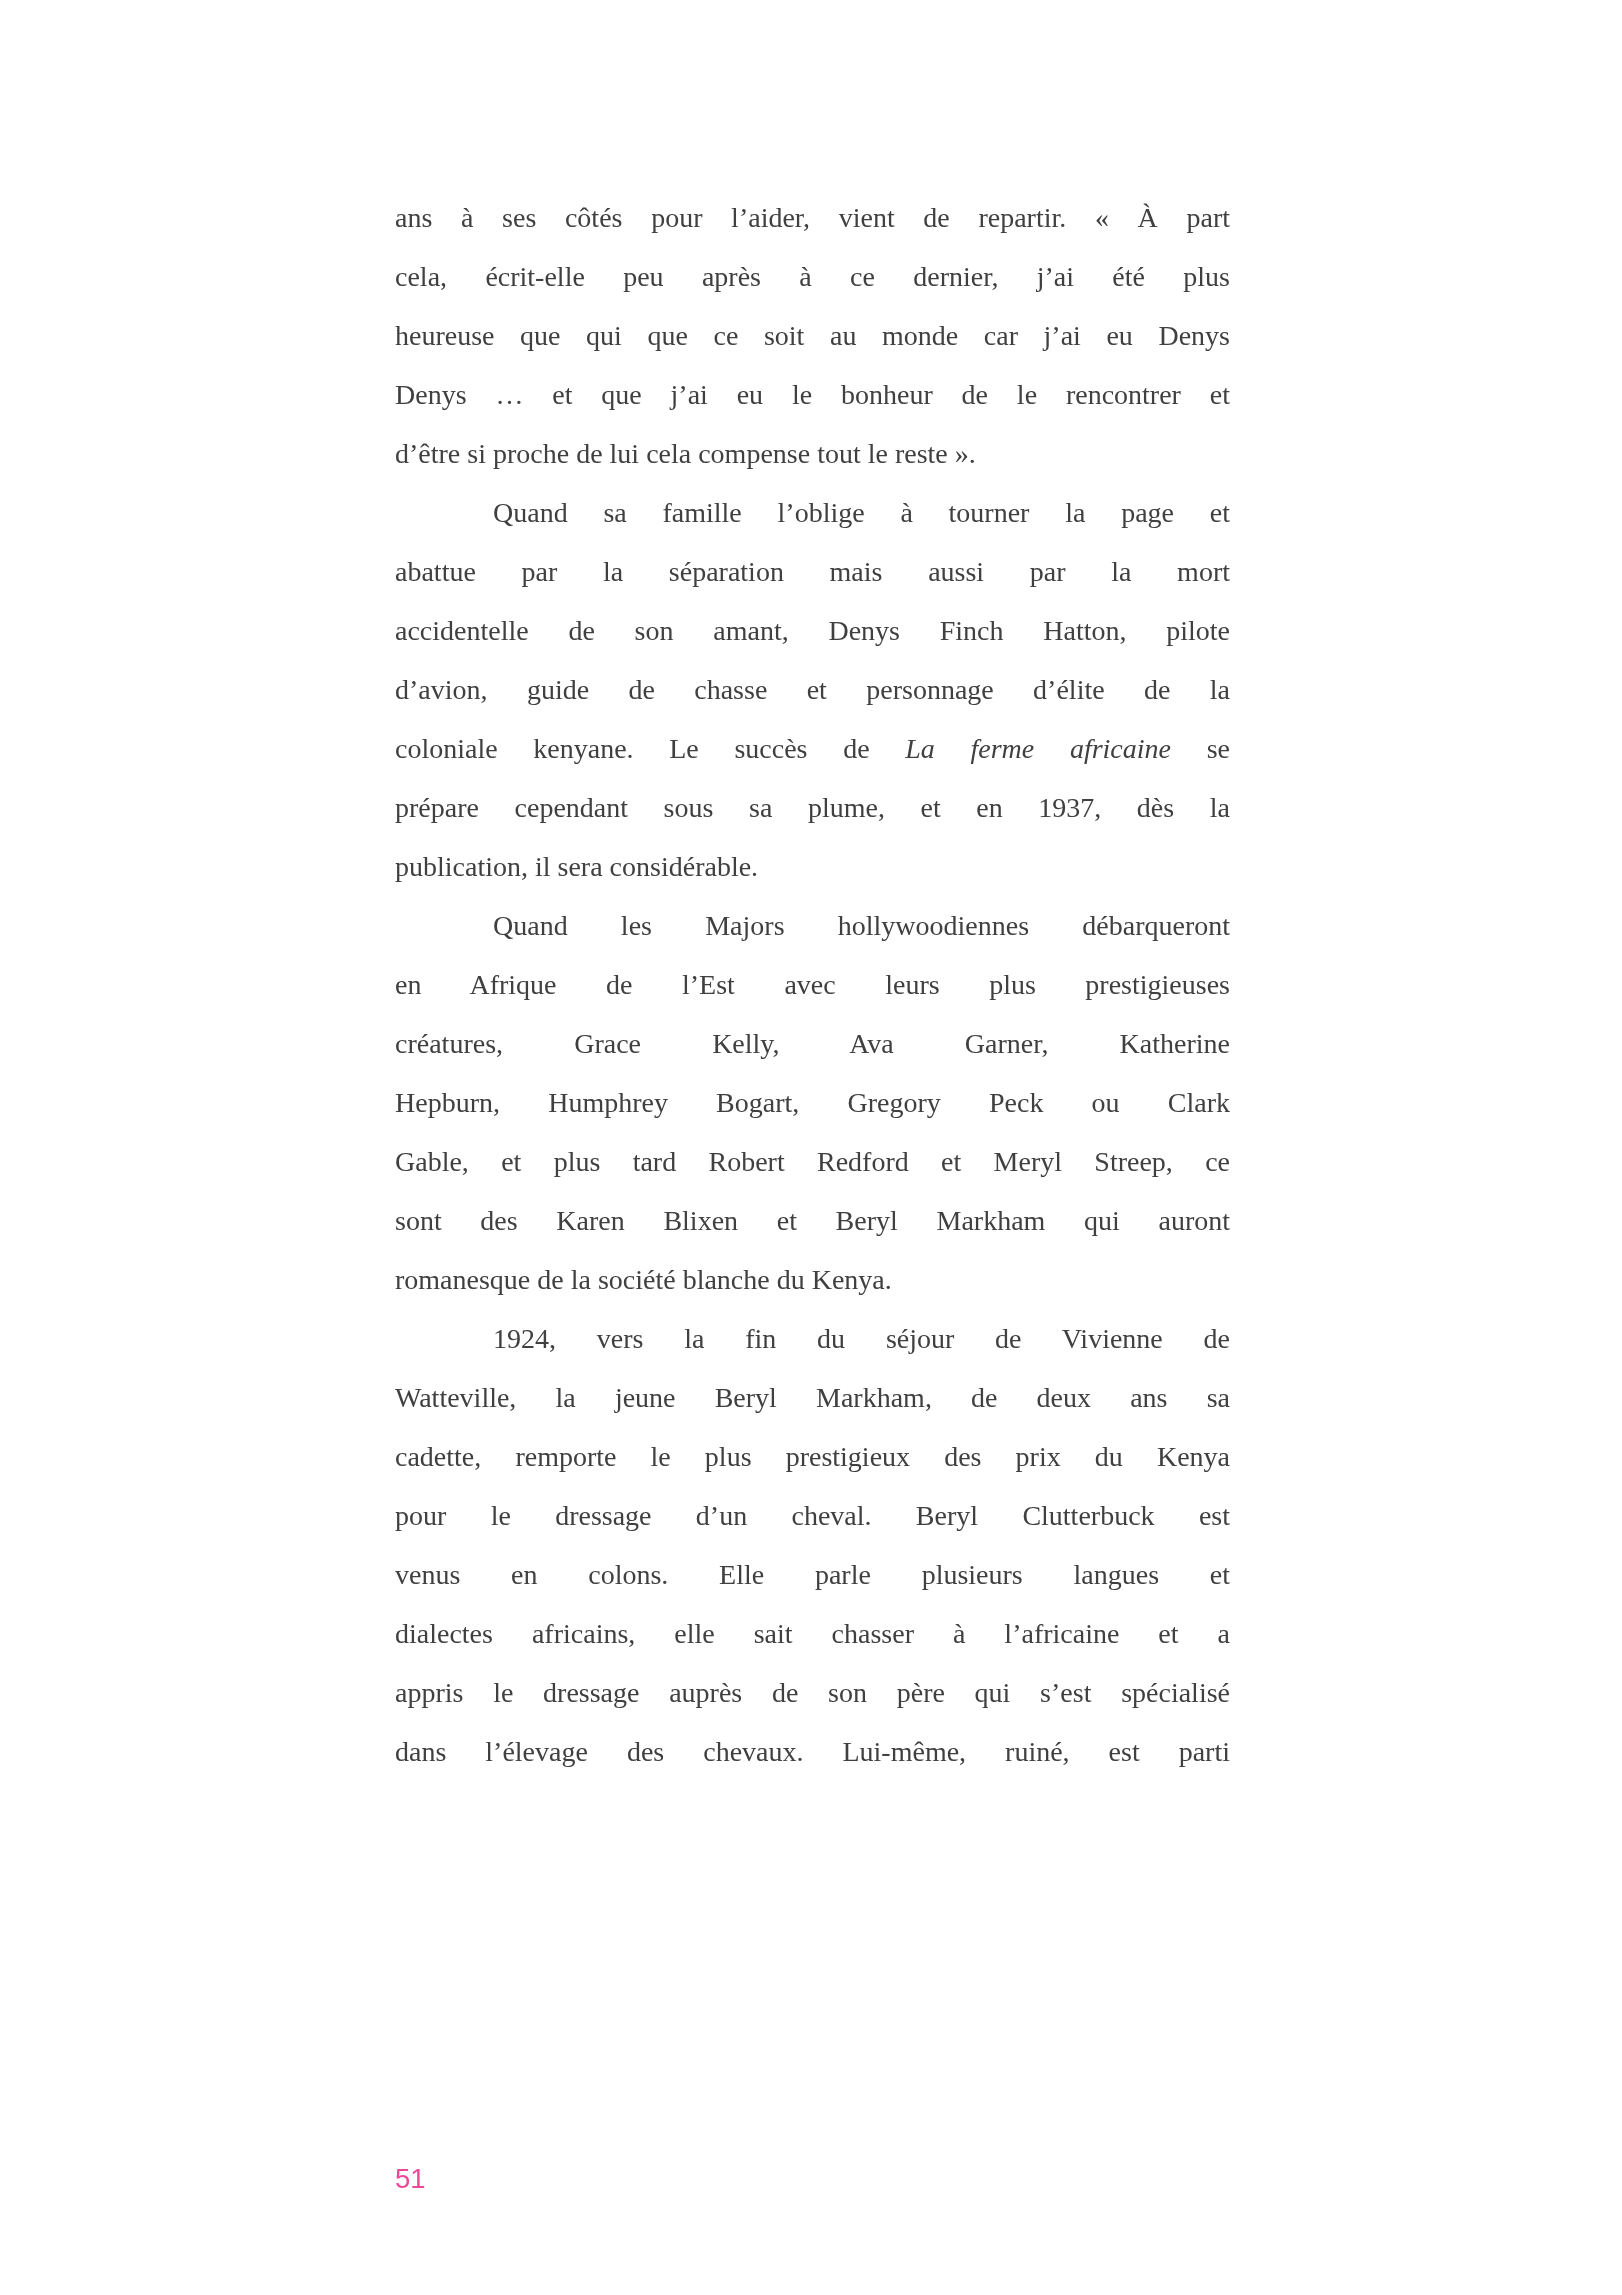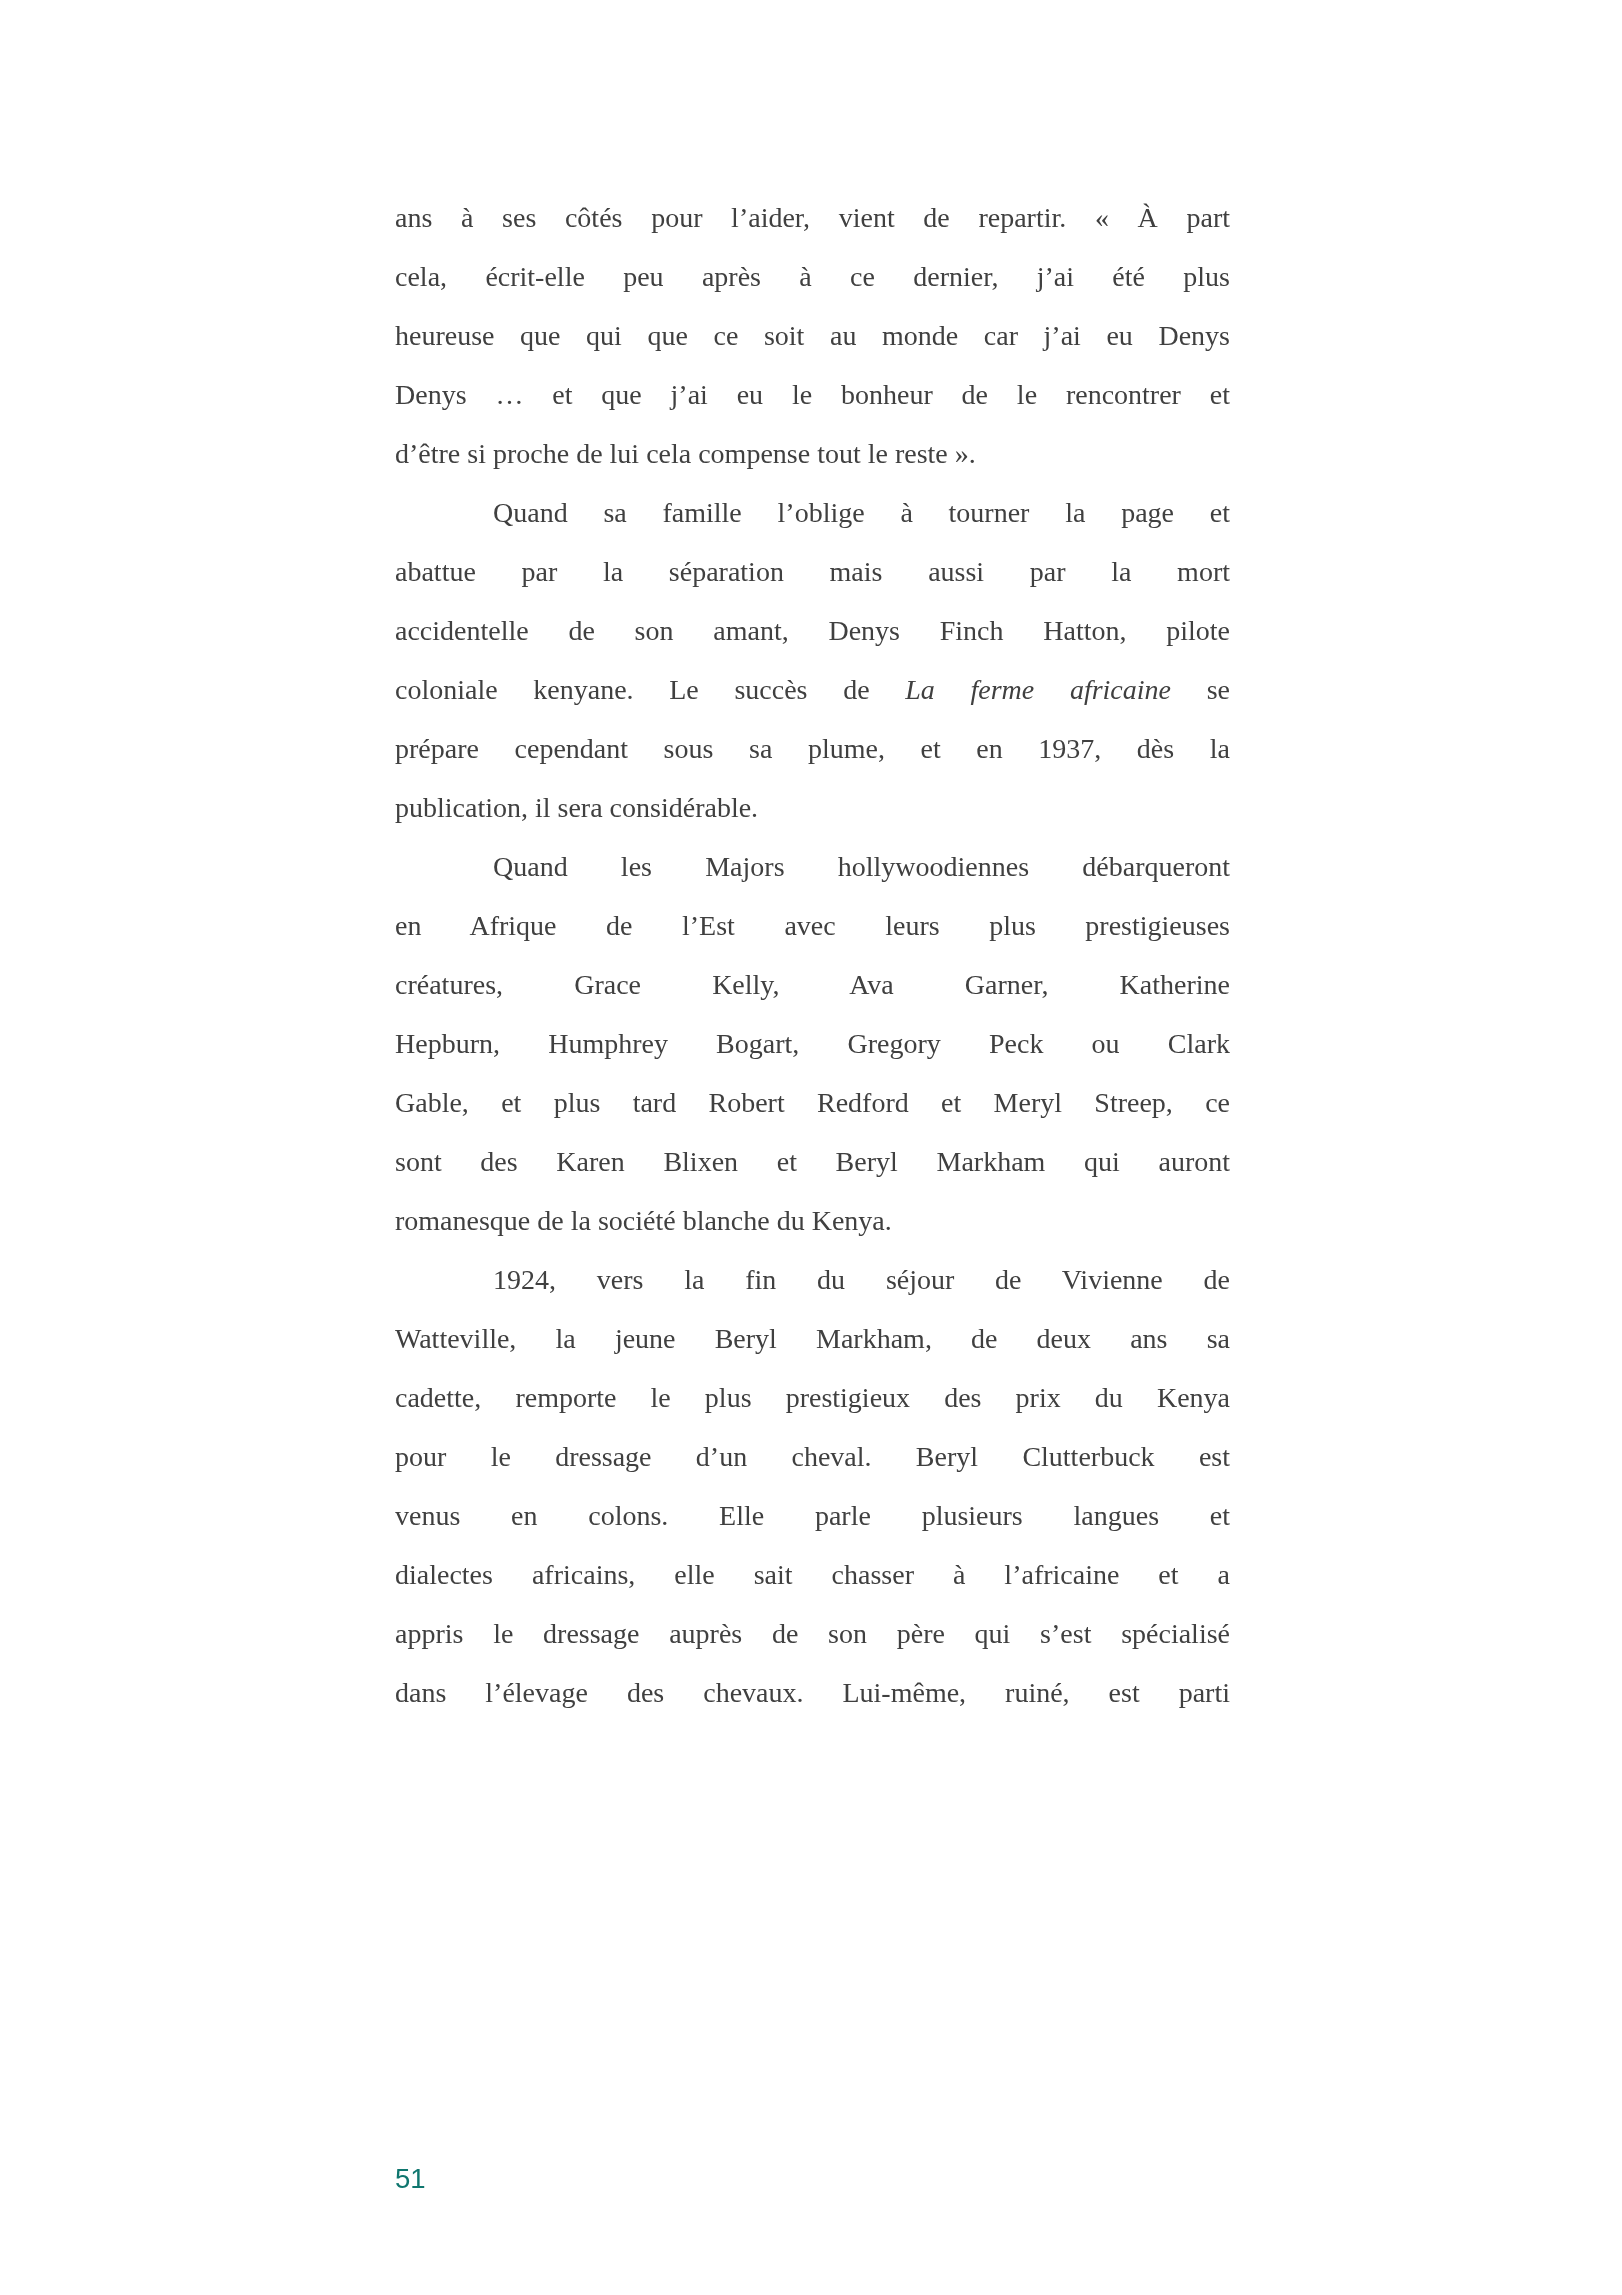--- a/index.html
+++ b/index.html
@@ -64,34 +64,35 @@
 <div class="sheet">
   <div class="textblock" style="color: #404040;">
       <div class="line j"><span>ans à ses côtés pour l’aider, vient de repartir. « À part</span></div>
       <div class="line j"><span>cela, écrit-elle peu après à ce dernier, j’ai été plus</span></div>
       <div class="line j"><span>heureuse que qui que ce soit au monde car j’ai eu Denys</span></div>
       <div class="line j"><span>Denys … et que j’ai eu le bonheur de le rencontrer et</span></div>
       <div class="line l"><span>d’être si proche de lui cela compense tout le reste ».</span></div>
       <div class="line j indent"><span>Quand sa famille l’oblige à tourner la page et</span></div>
       <div class="line j"><span>abattue par la séparation mais aussi par la mort</span></div>
       <div class="line j"><span>accidentelle de son amant, Denys Finch Hatton, pilote</span></div>
+      <div class="line j"><span>d’avion, guide de chasse et personnage d’élite de la</span></div>
       <div class="line j"><span>coloniale kenyane. Le succès de </span><span class="it">La ferme africaine</span><span> se</span></div>
       <div class="line j"><span>prépare cependant sous sa plume, et en 1937, dès la</span></div>
       <div class="line l"><span>publication, il sera considérable.</span></div>
       <div class="line j indent"><span>Quand les Majors hollywoodiennes débarqueront</span></div>
       <div class="line j"><span>en Afrique de l’Est avec leurs plus prestigieuses</span></div>
       <div class="line j"><span>créatures, Grace Kelly, Ava Garner, Katherine</span></div>
       <div class="line j"><span>Hepburn, Humphrey Bogart, Gregory Peck ou Clark</span></div>
       <div class="line j"><span>Gable, et plus tard Robert Redford et Meryl Streep, ce</span></div>
       <div class="line j"><span>sont des Karen Blixen et Beryl Markham qui auront</span></div>
       <div class="line l"><span>romanesque de la société blanche du Kenya.</span></div>
       <div class="line j indent"><span>1924, vers la fin du séjour de Vivienne de</span></div>
       <div class="line j"><span>Watteville, la jeune Beryl Markham, de deux ans sa</span></div>
       <div class="line j"><span>cadette, remporte le plus prestigieux des prix du Kenya</span></div>
       <div class="line j"><span>pour le dressage d’un cheval. Beryl Clutterbuck est</span></div>
       <div class="line j"><span>venus en colons. Elle parle plusieurs langues et</span></div>
       <div class="line j"><span>dialectes africains, elle sait chasser à l’africaine et a</span></div>
       <div class="line j"><span>appris le dressage auprès de son père qui s’est spécialisé</span></div>
       <div class="line j"><span>dans l’élevage des chevaux. Lui-même, ruiné, est parti</span></div>
     </div>
-  <div class="pagenum" style="color: #0f766e;">51</div>
+  <div class="pagenum" style="color: #ec4899;">51</div>
 </div>
 
 
 </body></html>

